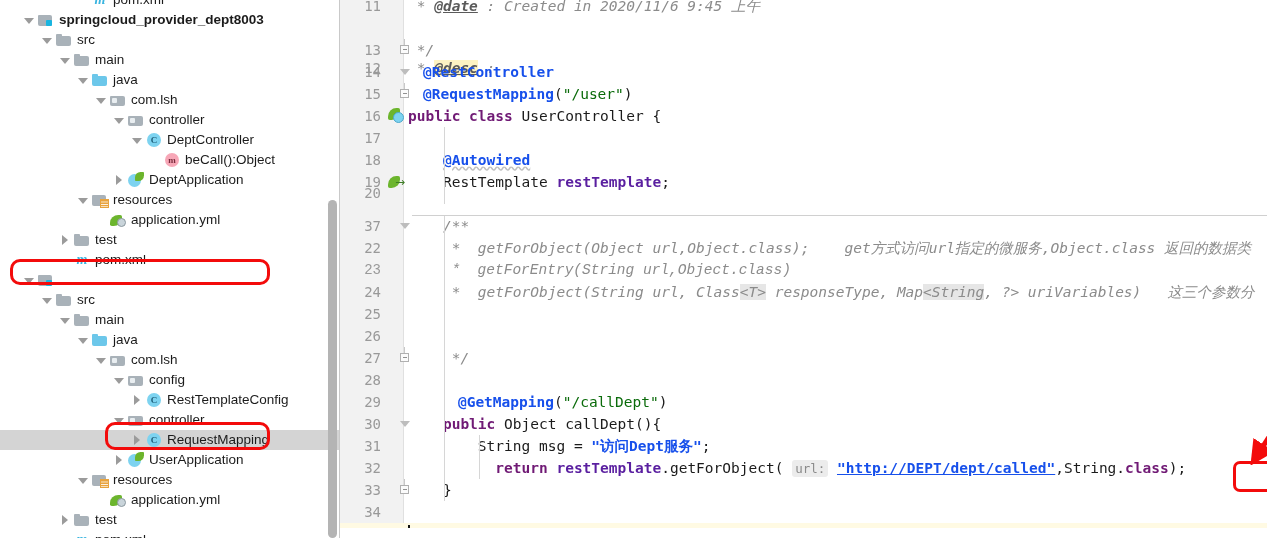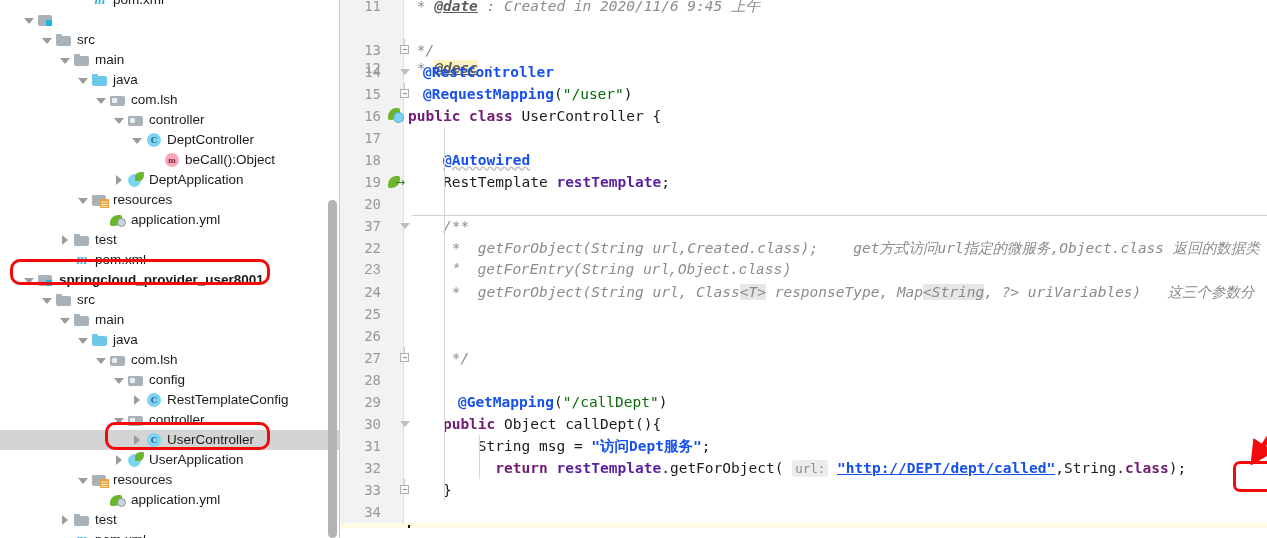--- a/index.html
+++ b/index.html
@@ -260,20 +260,21 @@
         <div class="tree-row" style="position: absolute; left: 0px; right: 0px; top: -10px;">
           <span style="display: inline-block; width: 78px; flex: 0 0 auto;"></span>
           <span class="arrow none"></span>
           <span class="ico maven"></span>
           <span class="tree-label">pom.xml</span>
         </div>
         <div class="tree-row" style="position: absolute; left: 0px; right: 0px; top: 10px;">
           <span style="display: inline-block; width: 24px; flex: 0 0 auto;"></span>
           <span class="arrow down"></span>
           <span class="ico module"></span>
+          <span class="tree-label bold">springcloud_provider_dept8003</span>
         </div>
         <div class="tree-row" style="position: absolute; left: 0px; right: 0px; top: 30px;">
           <span style="display: inline-block; width: 42px; flex: 0 0 auto;"></span>
           <span class="arrow down"></span>
           <span class="ico folder"></span>
           <span class="tree-label">src</span>
         </div>
         <div class="tree-row" style="position: absolute; left: 0px; right: 0px; top: 50px;">
           <span style="display: inline-block; width: 60px; flex: 0 0 auto;"></span>
           <span class="arrow down"></span>
@@ -337,21 +338,20 @@
         <div class="tree-row" style="position: absolute; left: 0px; right: 0px; top: 250px;">
           <span style="display: inline-block; width: 60px; flex: 0 0 auto;"></span>
           <span class="arrow none"></span>
           <span class="ico maven"></span>
           <span class="tree-label">pom.xml</span>
         </div>
         <div class="tree-row" style="position: absolute; left: 0px; right: 0px; top: 270px;">
           <span style="display: inline-block; width: 24px; flex: 0 0 auto;"></span>
           <span class="arrow down"></span>
           <span class="ico module"></span>
-          <span class="tree-label bold">springcloud_provider_user8001</span>
         </div>
         <div class="tree-row" style="position: absolute; left: 0px; right: 0px; top: 290px;">
           <span style="display: inline-block; width: 42px; flex: 0 0 auto;"></span>
           <span class="arrow down"></span>
           <span class="ico folder"></span>
           <span class="tree-label">src</span>
         </div>
         <div class="tree-row" style="position: absolute; left: 0px; right: 0px; top: 310px;">
           <span style="display: inline-block; width: 60px; flex: 0 0 auto;"></span>
           <span class="arrow down"></span>
@@ -385,21 +385,21 @@
         <div class="tree-row" style="position: absolute; left: 0px; right: 0px; top: 410px;">
           <span style="display: inline-block; width: 114px; flex: 0 0 auto;"></span>
           <span class="arrow down"></span>
           <span class="ico pkg"></span>
           <span class="tree-label">controller</span>
         </div>
         <div class="tree-row selected" style="position: absolute; left: 0px; right: 0px; top: 430px;">
           <span style="display: inline-block; width: 132px; flex: 0 0 auto;"></span>
           <span class="arrow right"></span>
           <span class="ico cls"></span>
-          <span class="tree-label">UserController</span>
+          <span class="tree-label">RequestMapping</span>
         </div>
         <div class="tree-row" style="position: absolute; left: 0px; right: 0px; top: 450px;">
           <span style="display: inline-block; width: 114px; flex: 0 0 auto;"></span>
           <span class="arrow right"></span>
           <span class="ico springcls"></span>
           <span class="tree-label">UserApplication</span>
         </div>
         <div class="tree-row" style="position: absolute; left: 0px; right: 0px; top: 470px;">
           <span style="display: inline-block; width: 78px; flex: 0 0 auto;"></span>
           <span class="arrow down"></span>
@@ -438,23 +438,23 @@
     <div id="lines">
         <div class="line" style="top: -5px;"><span class="lnum">11</span><span class="code"><span class="t-cmt"> * </span><span class="t-tag">@date</span><span class="t-cmt"> : Created in 2020/11/6 9:45 上午</span></span></div>
         <div class="line" style="top: 17px; margin-top: 40px;"><span class="lnum">12</span><span class="code"><span class="t-cmt"> * </span><span class="t-tag-hl">@desc</span><span class="t-cmt"> :</span></span></div>
         <div class="line" style="top: 39px;"><span class="lnum">13</span><span class="fold bot"><span class="fline"></span><span class="fbox"></span></span><span class="code"><span class="t-cmt"> */</span></span></div>
         <div class="line" style="top: 61px;"><span class="lnum">14</span><span class="fold arrowdn"></span><span class="code"><span class="t-ann">@RestController</span></span></div>
         <div class="line" style="top: 83px;"><span class="lnum">15</span><span class="fold bot"><span class="fline"></span><span class="fbox"></span></span><span class="code"><span class="t-ann">@RequestMapping</span><span class="t-pln">(</span><span class="t-str">"/user"</span><span class="t-pln">)</span></span></div>
         <div class="line" style="top: 105px;"><span class="lnum">16</span><span class="gicon bean"></span><span class="code"><span class="t-kw">public class </span><span class="t-pln">UserController {</span></span></div>
         <div class="line" style="top: 127px;"><span class="lnum">17</span><span class="code"></span><span class="indent-guide" style="left: 104px;"></span></div>
         <div class="line" style="top: 149px;"><span class="lnum">18</span><span class="code"><span class="t-pln">    </span><span class="t-ann-u">@Autowired</span></span><span class="indent-guide" style="left: 104px;"></span></div>
         <div class="line" style="top: 171px;"><span class="lnum">19</span><span class="gicon navdown"></span><span class="code"><span class="t-pln">    RestTemplate </span><span class="t-fld">restTemplate</span><span class="t-pln">;</span></span><span class="indent-guide" style="left: 104px;"></span></div>
-        <div class="line" style="top: 193px;"><span class="lnum">20</span><span class="code"></span><span class="indent-guide" style="left: 104px;"></span></div>
+        <div class="line" style="top: 182px;"><span class="lnum">20</span><span class="code"></span><span class="indent-guide" style="left: 104px;"></span></div>
         <div class="line" style="top: 215px;"><span class="lnum">37</span><span class="fold arrowdn"></span><span class="code"><span class="t-cmt">    /**</span></span><span class="indent-guide" style="left: 104px;"></span></div>
-        <div class="line" style="top: 237px;"><span class="lnum">22</span><span class="code"><span class="t-cmt">     *  getForObject(String url,Created.class);    get方式访问url指定的微服务,Object.class 返回的数据类</span></span><span class="indent-guide" style="left: 104px;"></span></div>
+        <div class="line" style="top: 237px;"><span class="lnum">22</span><span class="code"><span class="t-cmt">     *  getForObject(Object url,Object.class);    get方式访问url指定的微服务,Object.class 返回的数据类</span></span><span class="indent-guide" style="left: 104px;"></span></div>
         <div class="line" style="top: 259px; font-family: Liberation Mono, monospace;"><span class="lnum">23</span><span class="code"><span class="t-cmt">     *  getForEntry(String url,Object.class)</span></span><span class="indent-guide" style="left: 104px;"></span></div>
         <div class="line" style="top: 281px;"><span class="lnum">24</span><span class="code"><span class="t-cmt">     *  getForObject(String url, Class</span><span class="t-cmt t-selhl">&lt;T&gt;</span><span class="t-cmt"> responseType, Map</span><span class="t-cmt t-selhl">&lt;String</span><span class="t-cmt">, ?&gt; uriVariables)   这三个参数分</span></span><span class="indent-guide" style="left: 104px;"></span></div>
         <div class="line" style="top: 303px;"><span class="lnum">25</span><span class="indent-guide" style="left: 104px;"></span></div>
         <div class="line" style="top: 325px;"><span class="lnum">26</span><span class="indent-guide" style="left: 104px;"></span></div>
         <div class="line" style="top: 347px;"><span class="lnum">27</span><span class="fold bot"><span class="fline"></span><span class="fbox"></span></span><span class="code"><span class="t-cmt">     */</span></span><span class="indent-guide" style="left: 104px;"></span></div>
         <div class="line" style="top: 369px;"><span class="lnum">28</span><span class="code"></span><span class="indent-guide" style="left: 104px;"></span></div>
         <div class="line" style="top: 391px;"><span class="lnum">29</span><span class="code"><span class="t-pln">    </span><span class="t-ann">@GetMapping</span><span class="t-pln">(</span><span class="t-str">"/callDept"</span><span class="t-pln">)</span></span><span class="indent-guide" style="left: 104px;"></span></div>
         <div class="line" style="top: 413px;"><span class="lnum">30</span><span class="fold arrowdn"></span><span class="code"><span class="t-pln">    </span><span class="t-kw">public </span><span class="t-pln">Object callDept(){</span></span><span class="indent-guide" style="left: 104px;"></span></div>
         <div class="line" style="top: 435px;"><span class="lnum">31</span><span class="code"><span class="t-pln">        String </span><span class="t-var">msg</span><span class="t-pln"> = </span><span class="t-strcn">"访问Dept服务"</span><span class="t-pln">;</span></span><span class="indent-guide" style="left: 104px;"></span><span class="indent-guide" style="left: 139px;"></span></div>
         <div class="line" style="top: 457px;"><span class="lnum">32</span><span class="code"><span class="t-pln">          </span><span class="t-kw">return </span><span class="t-fld">restTemplate</span><span class="t-pln">.getForObject( </span><span class="t-hint">url:</span><span class="t-pln"> </span><span class="t-url">"http://DEPT/dept/called"</span><span class="t-pln">,String.</span><span class="t-kw">class</span><span class="t-pln">);</span></span><span class="indent-guide" style="left: 104px;"></span><span class="indent-guide" style="left: 139px;"></span></div>

